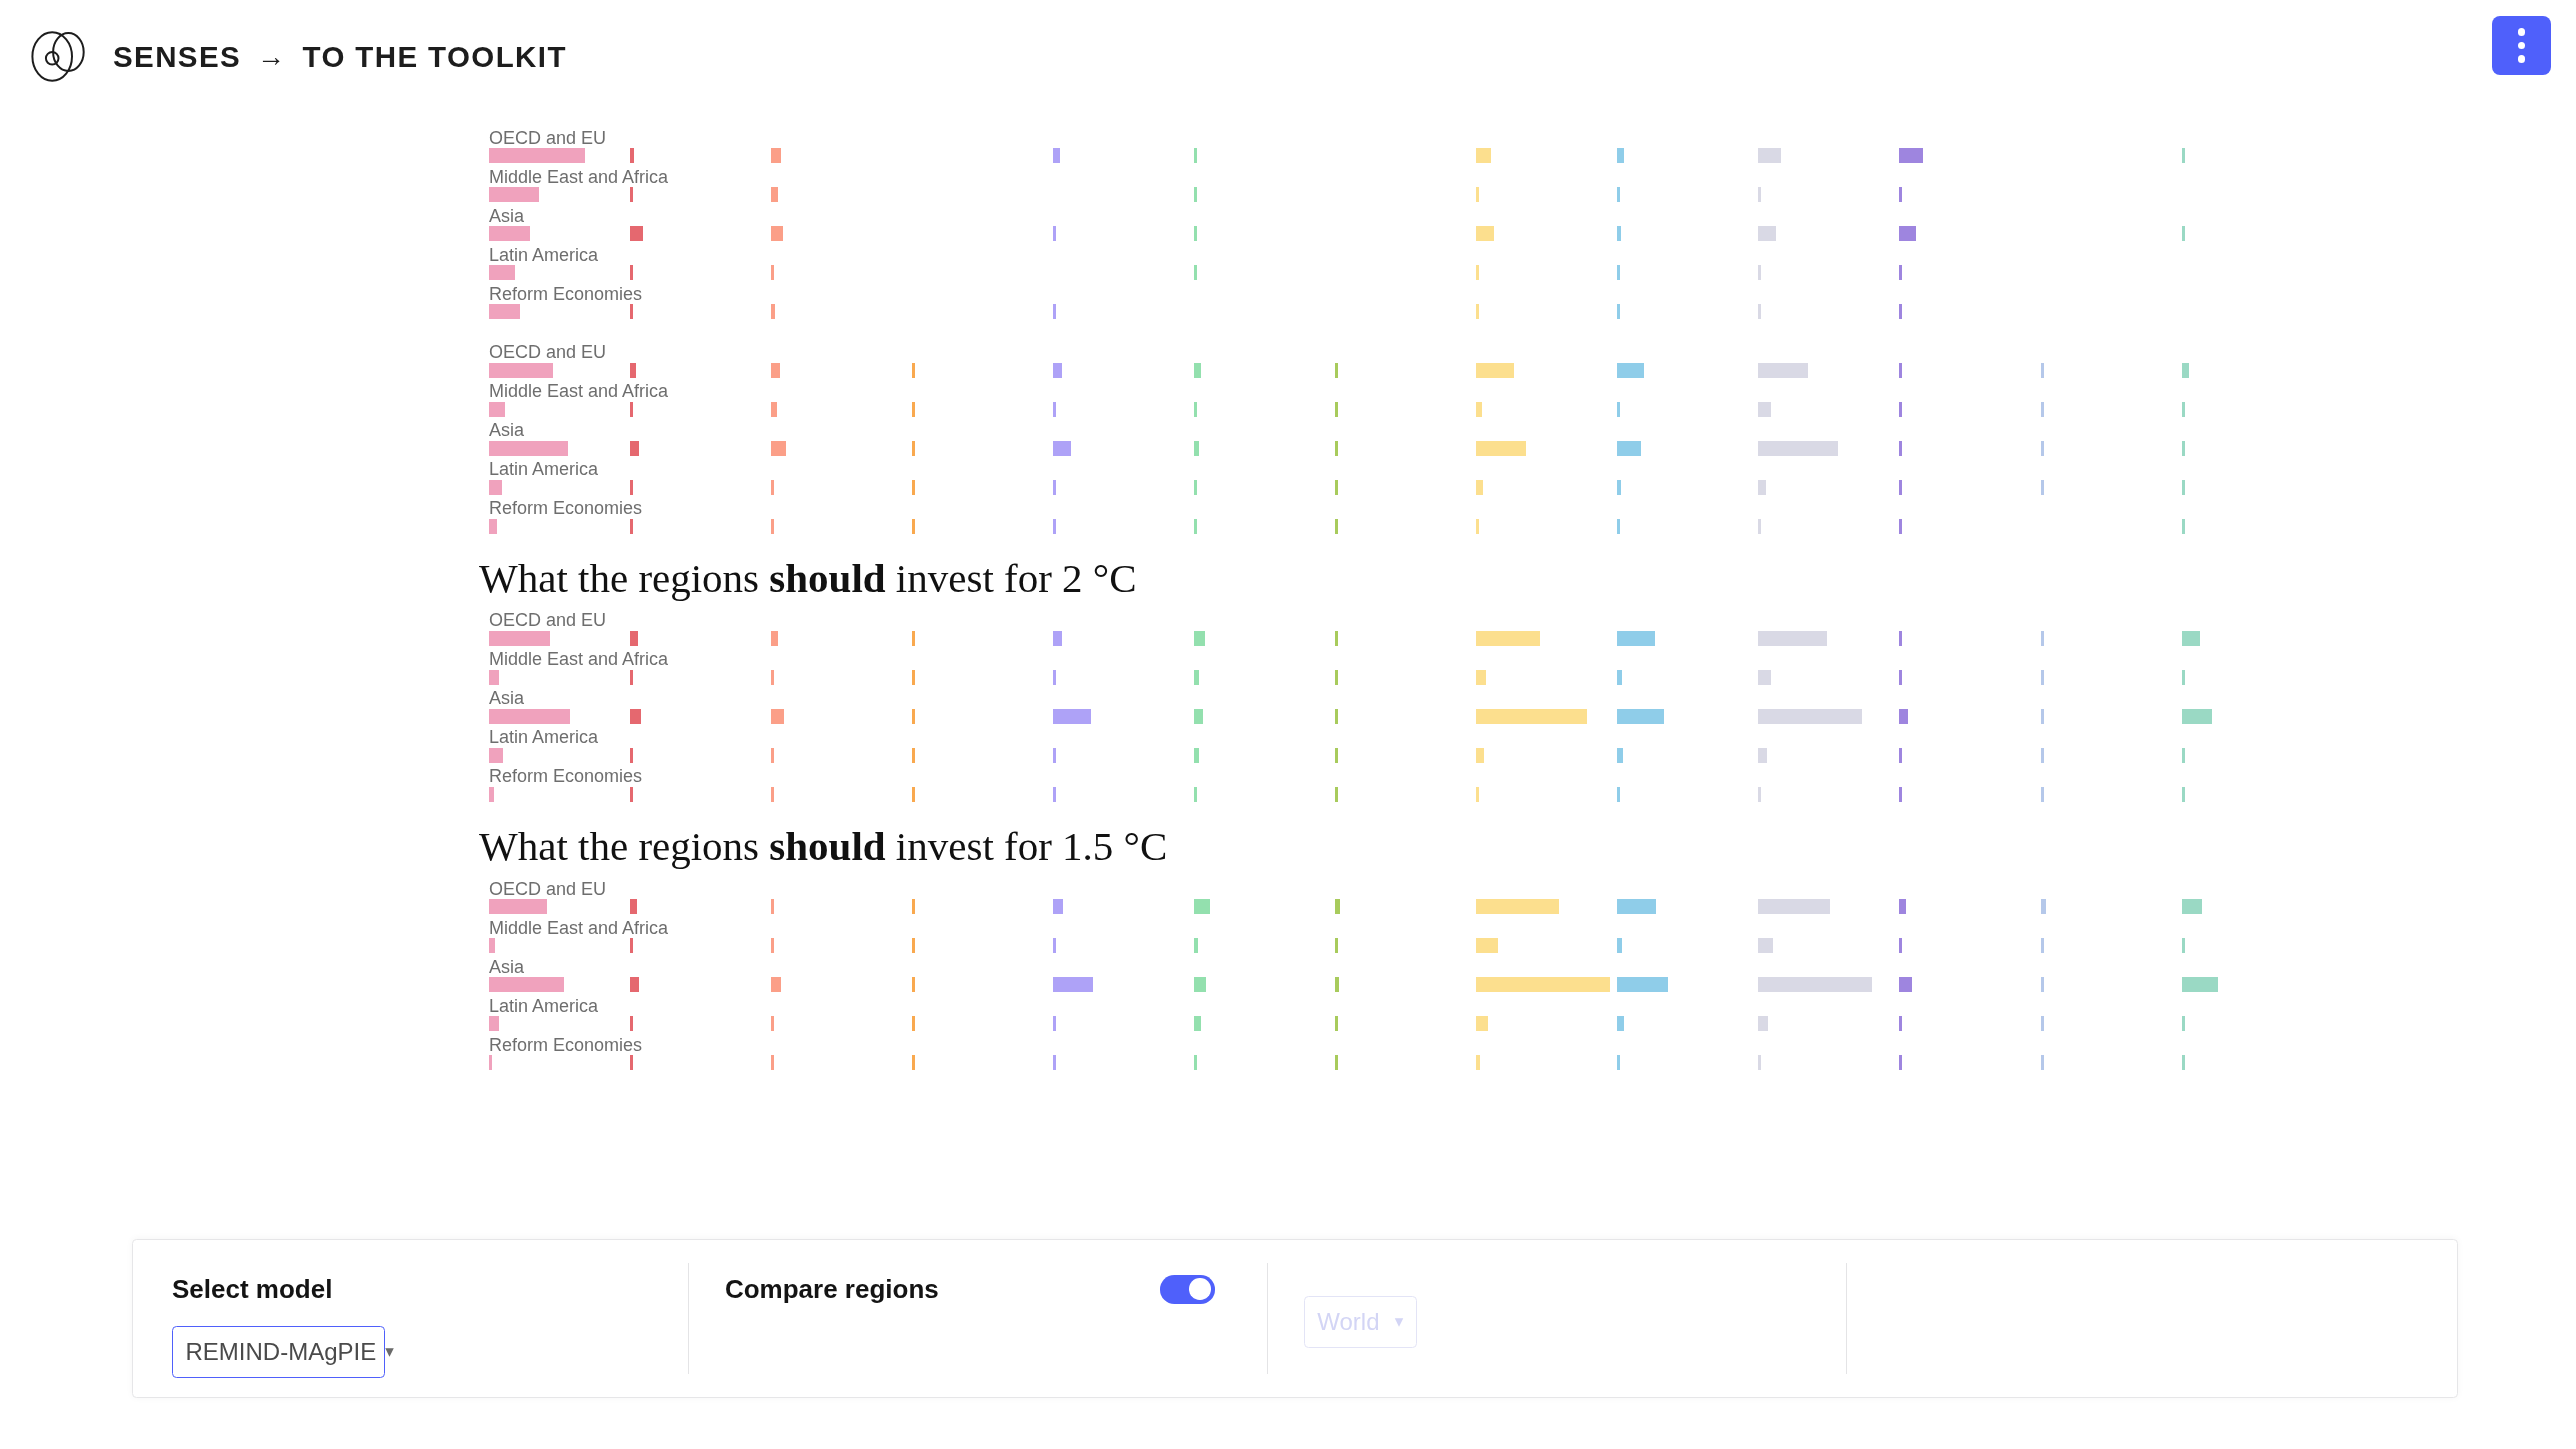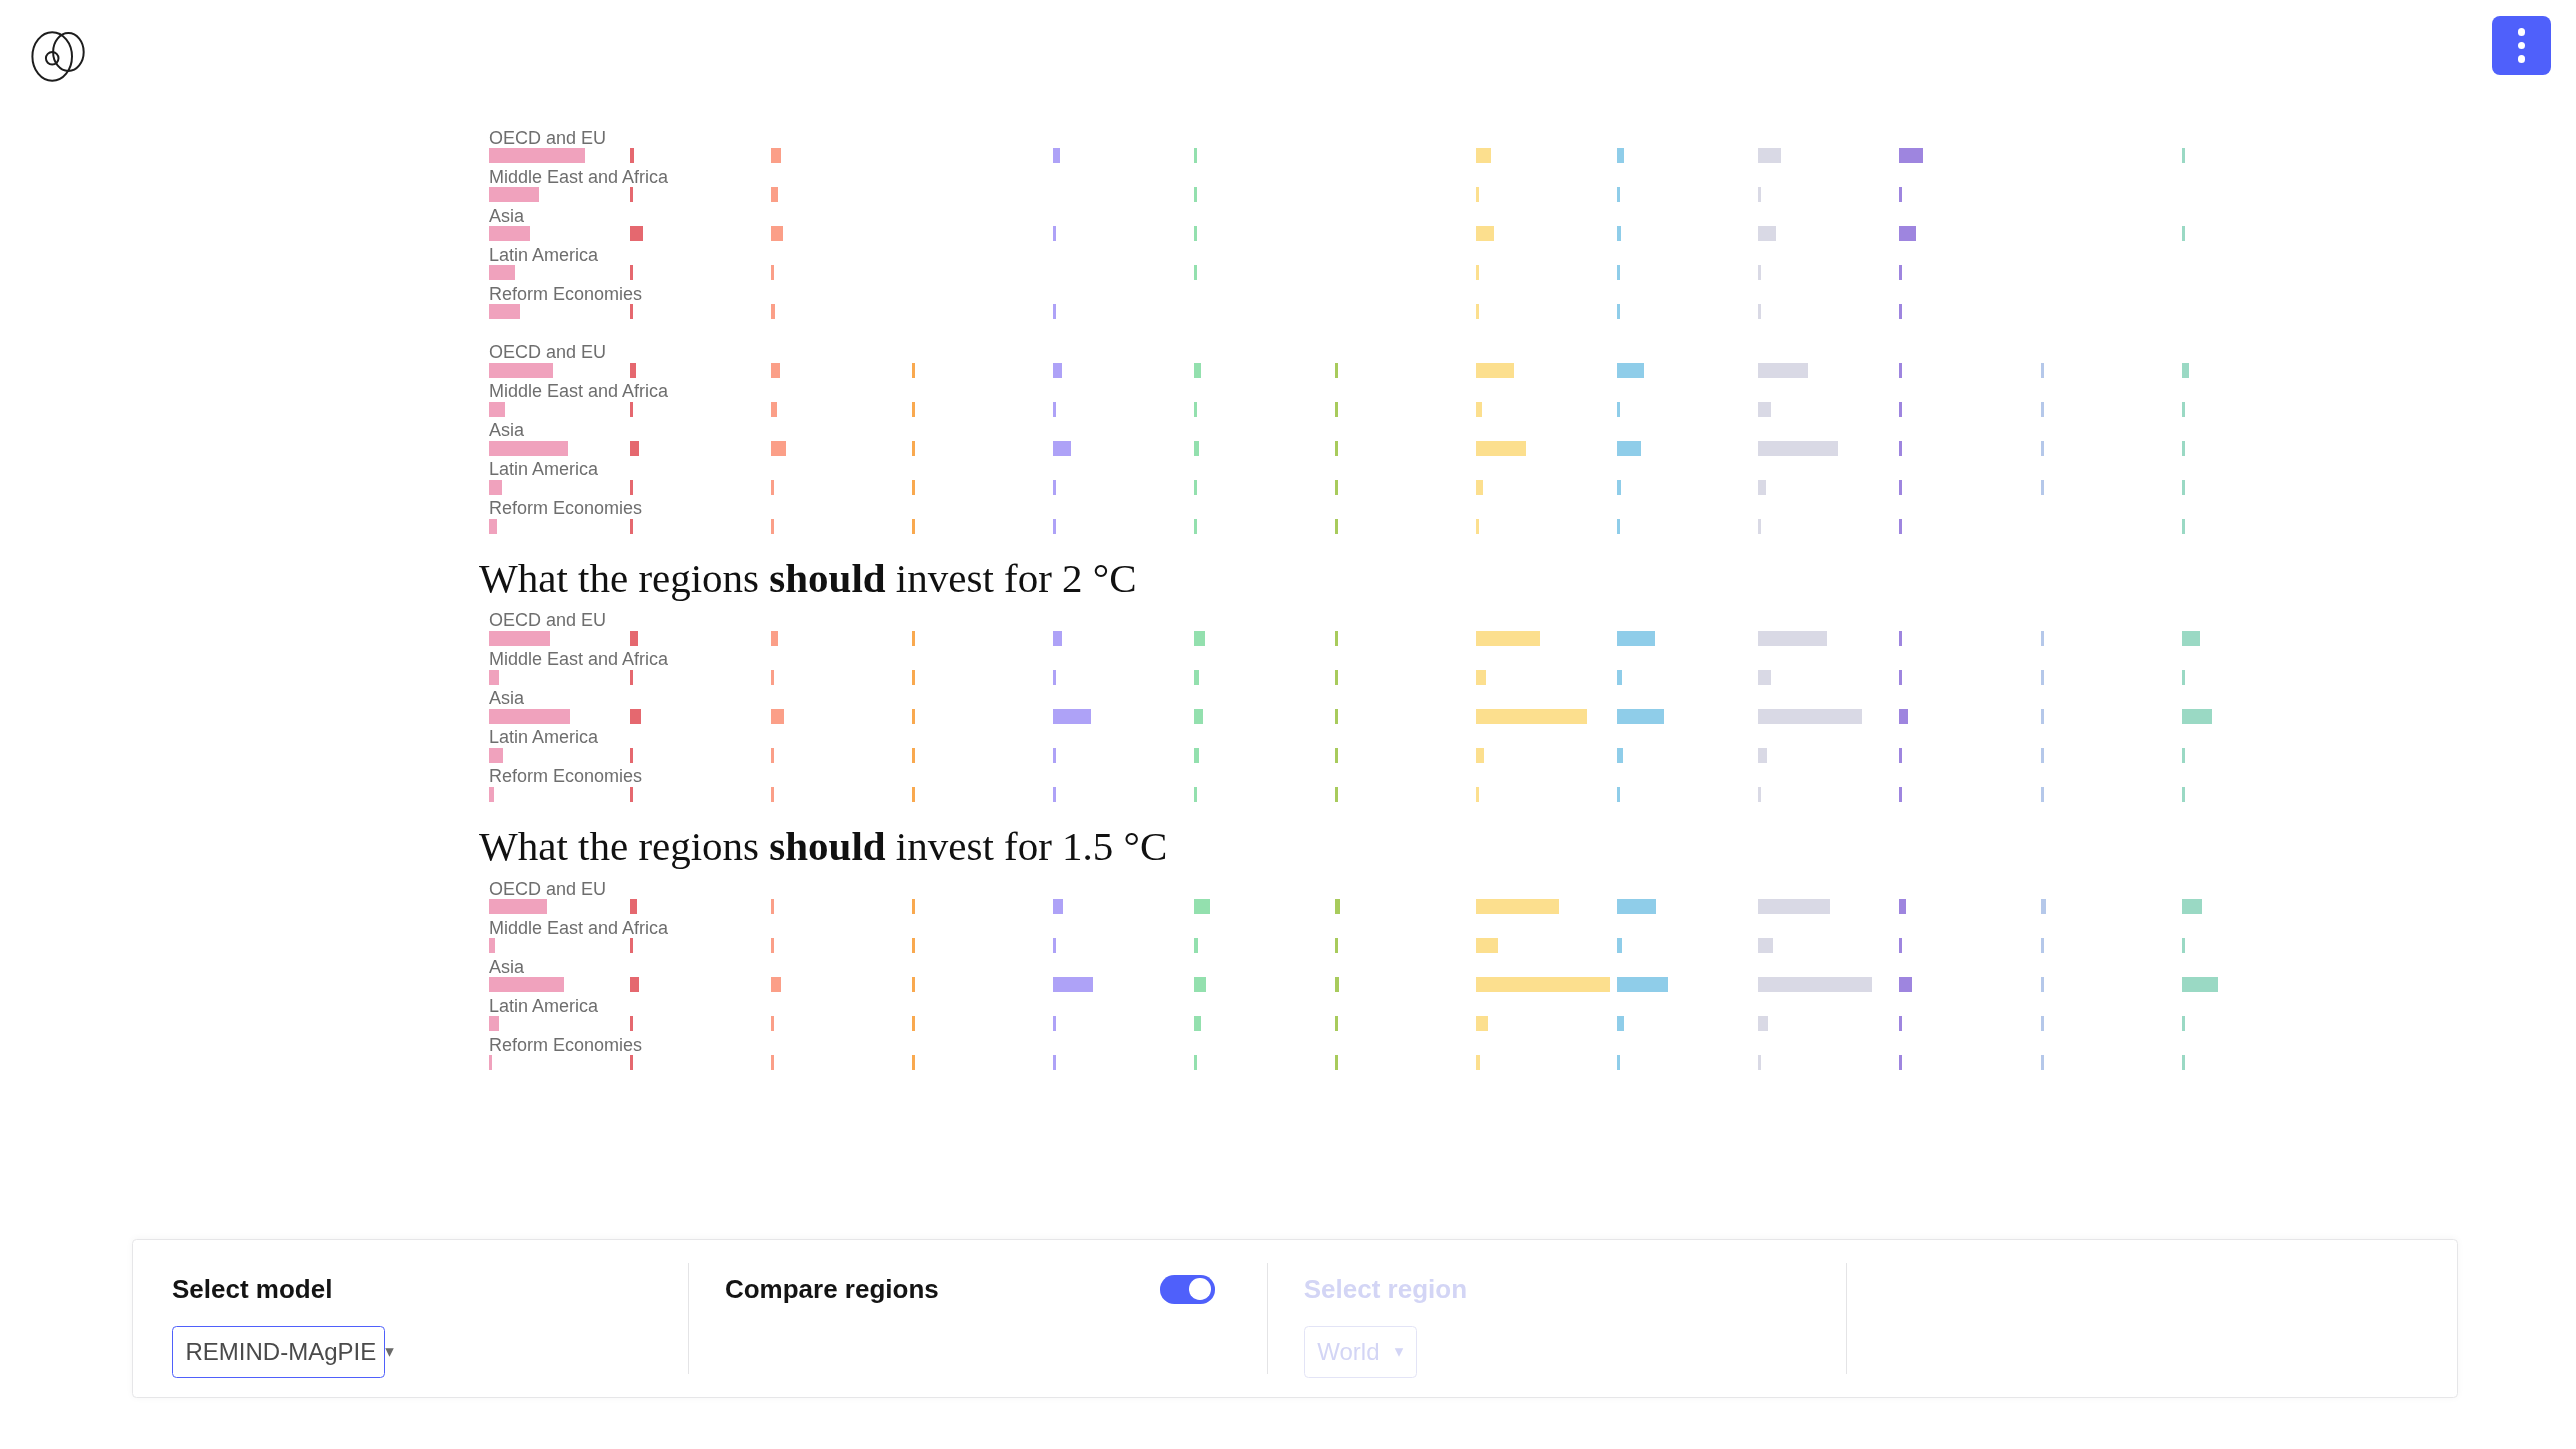--- a/index.html
+++ b/index.html
@@ -139,20 +139,25 @@
 </head>
 <body>
 
 <div class="topbar">
   <div class="brand">
     <svg class="brand-logo" viewBox="0 0 70 70">
       <ellipse cx="28" cy="35" rx="22" ry="27" fill="none" stroke="#1d1d1d" stroke-width="2.2"></ellipse>
       <ellipse cx="46" cy="30" rx="17" ry="21" fill="none" stroke="#1d1d1d" stroke-width="2.2"></ellipse>
       <circle cx="28" cy="37" r="7" fill="none" stroke="#1d1d1d" stroke-width="2.2"></circle>
     </svg>
+    <div class="brand-text">
+      <span>SENSES</span>
+      <span class="brand-arrow">→</span>
+      <span>TO THE TOOLKIT</span>
+    </div>
   </div>
   <button class="kebab-btn">
     <span class="kebab-dot"></span>
     <span class="kebab-dot"></span>
     <span class="kebab-dot"></span>
   </button>
 </div>
 
 <div class="charts" id="charts-root">
     <div class="chart-block" style="margin-bottom: 19.7px;">
@@ -532,23 +537,20 @@
       <span class="sec-label">Compare regions</span>
       <span class="toggle">
         <span class="knob"></span>
       </span>
     </div>
   </div>
 
   <div class="panel-sep"></div>
 
   <div class="panel-section sec-region">
-    <div class="sec-head">
-      <span class="sec-label disabled">Select region</span>
-    </div>
     <div class="dropdown disabled">
       <span class="dd-value">World</span>
       <span class="dd-caret">▾</span>
     </div>
   </div>
 
   <div class="panel-sep"></div>
 
 
 </div>

